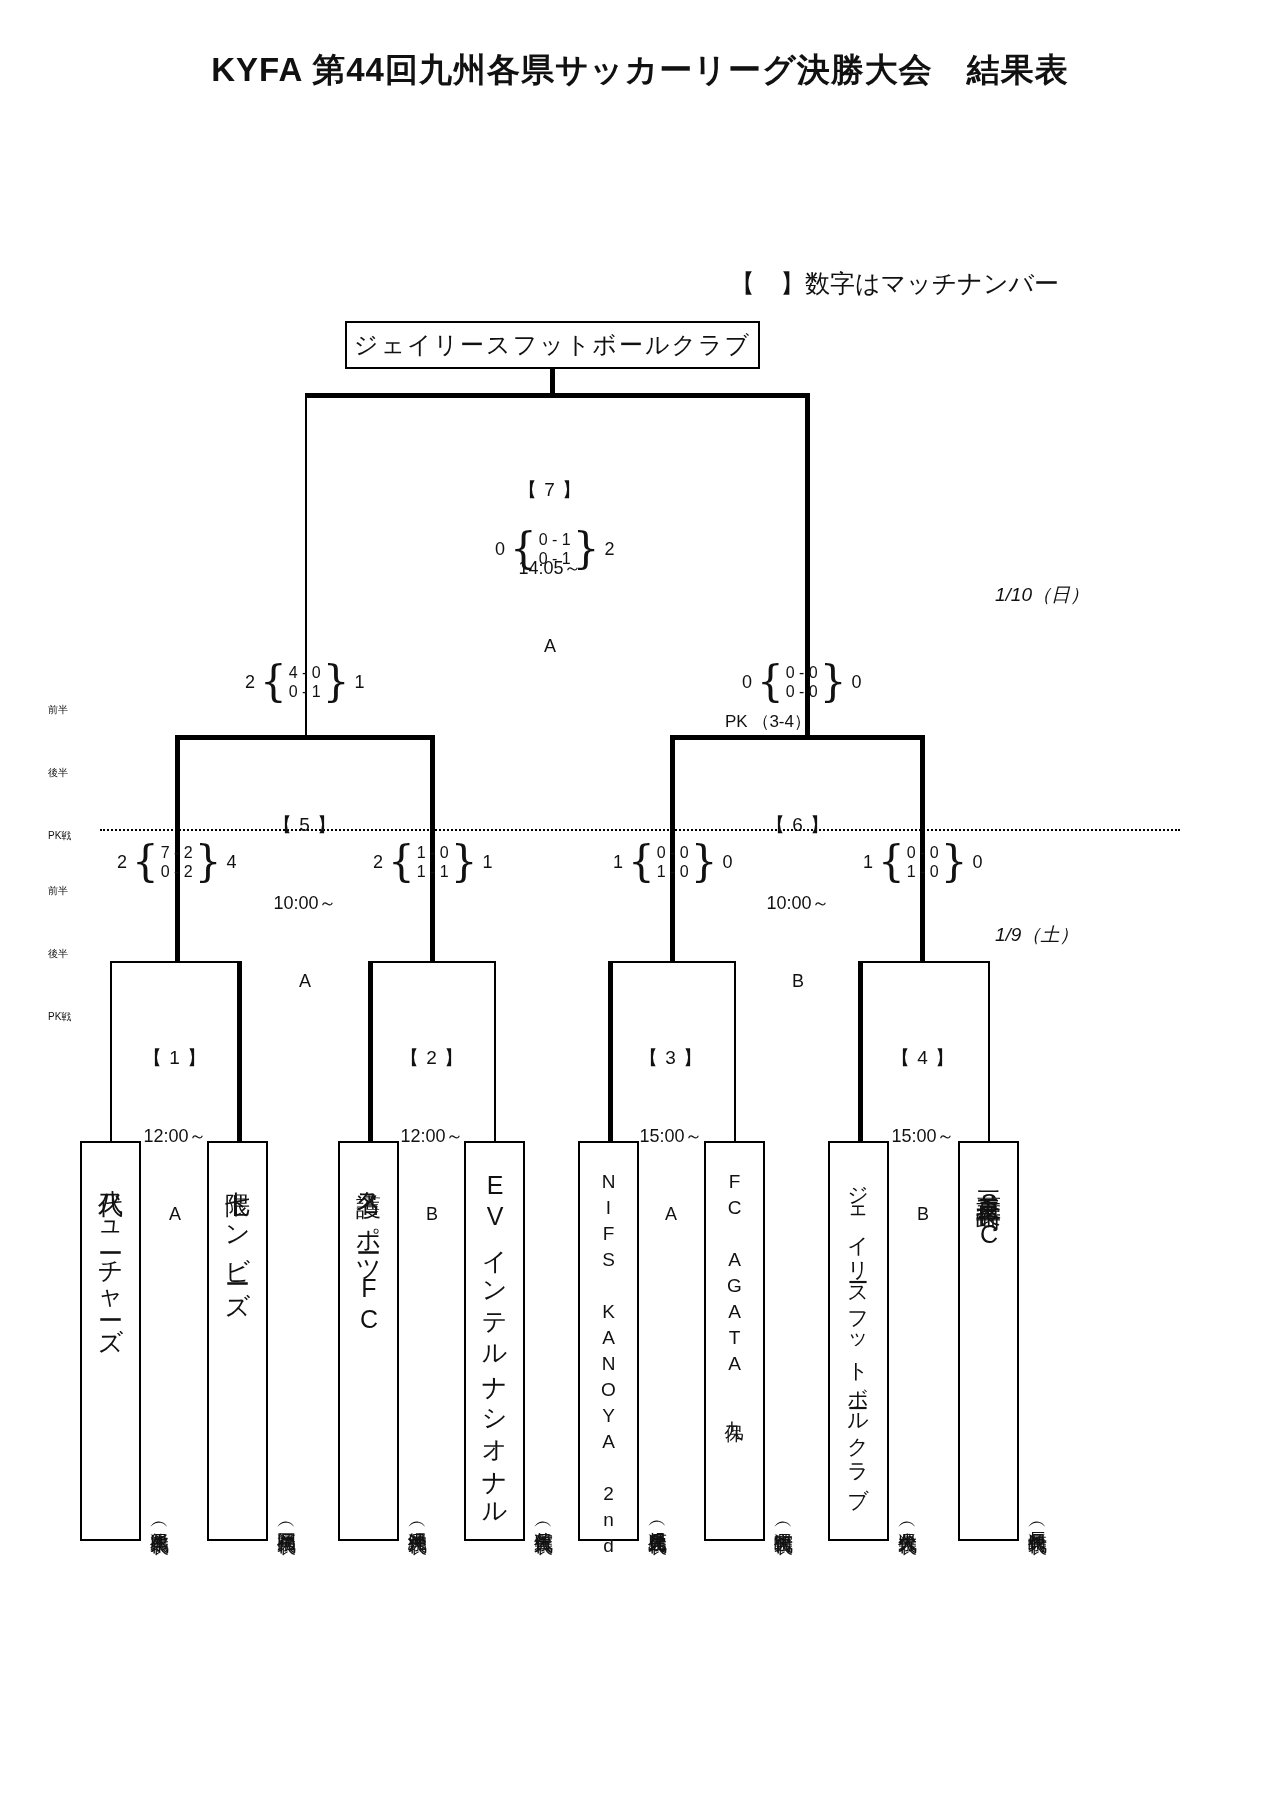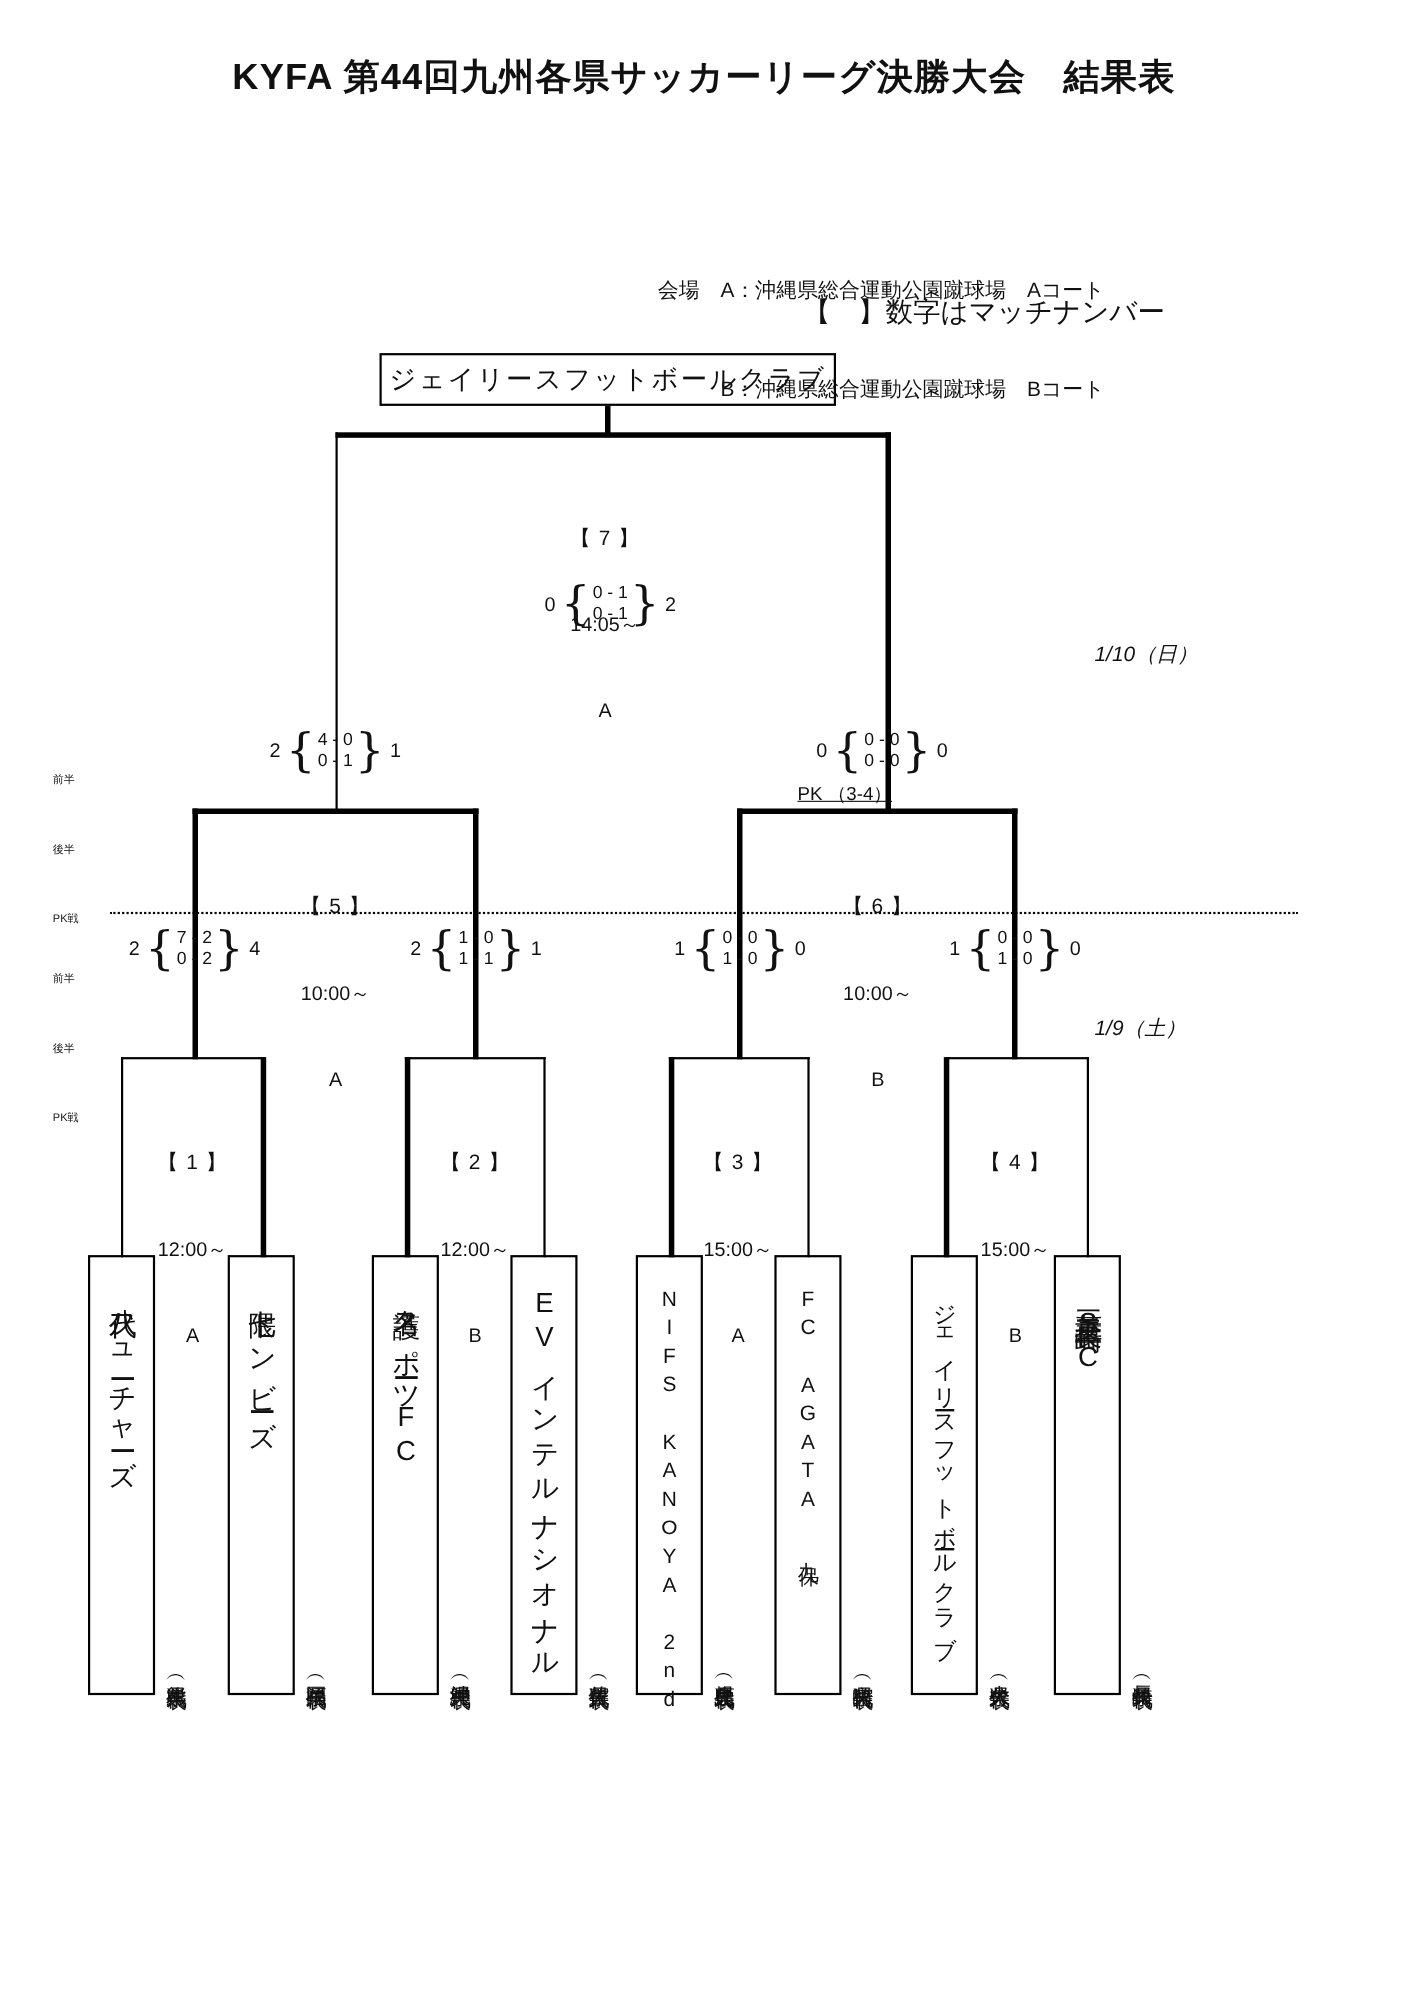--- a/index.html
+++ b/index.html
@@ -63,21 +63,21 @@
   
   .score{
     position:absolute;display:flex;align-items:center;font-size:17px;white-space:pre;
   }
   .score .side{font-size:18px;padding:0 5px;}
   .score .brace{
     font-size:42px;line-height:0.82;font-family:"DejaVu Serif",serif;
   }
   .score .rows{display:flex;flex-direction:column;line-height:19px;padding:0 2px;font-size:16px;}
   .score .rows span{white-space:pre;text-align:right;}
-  .pk{position:absolute;font-size:17px;white-space:pre;text-decoration:underline;}
+  .pk{position:absolute;font-size:17px;white-space:pre;}
 
   
   .team{
     position:absolute;border:2px solid #000;box-sizing:border-box;
     width:61px;height:400px;top:1141px;
     display:flex;align-items:flex-start;justify-content:center;
     padding-top:28px;
   }
   .team .tname{
     writing-mode:vertical-rl;text-orientation:upright;
@@ -97,24 +97,20 @@
     font-size:19px;letter-spacing:1px;white-space:pre;line-height:1;
   }
 </style>
 </head>
 <body>
 
 <div class="page">
 
   <div class="title">KYFA 第44回九州各県サッカーリーグ決勝大会　結果表</div>
 
-  <div class="venue-block">
-    <div class="venue-line">会場　A：沖縄県総合運動公園蹴球場　Aコート</div>
-    <div class="venue-line">　　　B：沖縄県総合運動公園蹴球場　Bコート</div>
-  </div>
 
   <div class="matchno-note">【　】数字はマッチナンバー</div>
 
   <div class="date-lbl date-sun">1/10（日）</div>
   <div class="date-lbl date-sat">1/9（土）</div>
 
   <div class="halflbl up">
     <div>前半</div>
     <div>後半</div>
     <div>PK戦</div>

